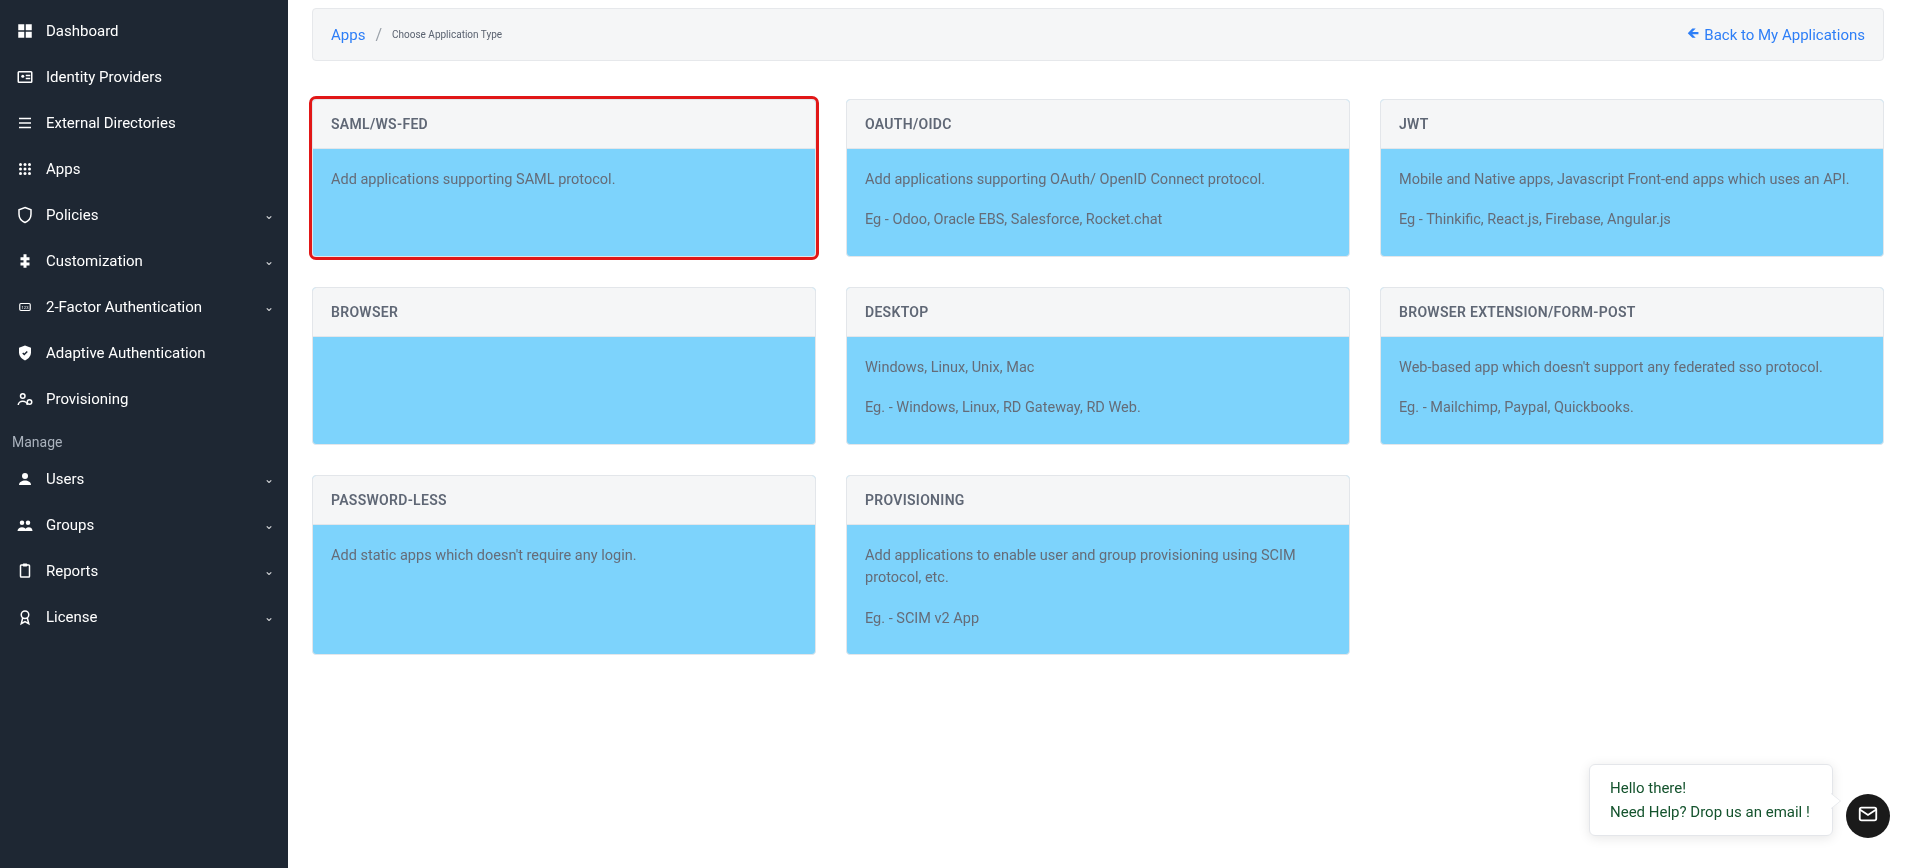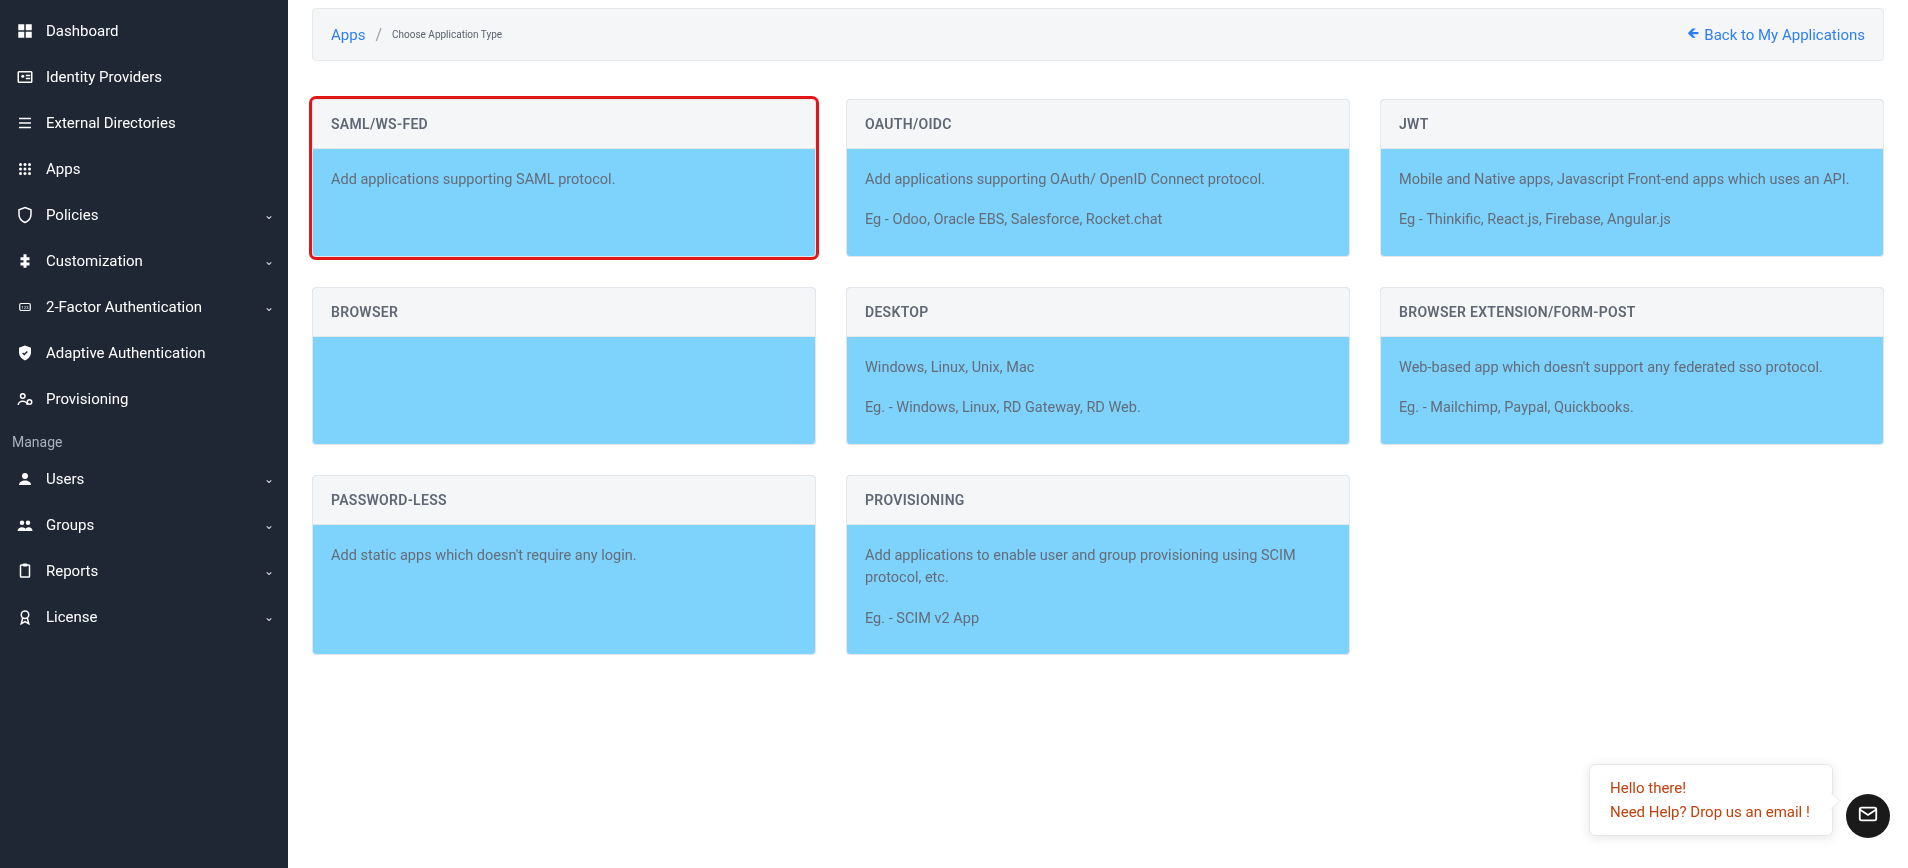--- a/index.html
+++ b/index.html
@@ -124,21 +124,21 @@
     position: fixed;
     right: 75px;
     bottom: 32px;
     background: #fff;
     border: 1px solid #e4e6ea;
     border-radius: 6px;
     box-shadow: 0 2px 12px rgba(0,0,0,.1);
     padding: 14px 20px;
     width: 244px;
     font-size: 15px;
-    color: #c2410c;
+    color: #14532d;
   }
   .chat-pop .line1 { margin-bottom: 6px; }
   .chat-pop::after {
     content: "";
     position: absolute;
     right: -8px;
     bottom: 26px;
     border-width: 8px 0 8px 10px;
     border-style: solid;
     border-color: transparent transparent transparent #fff;

